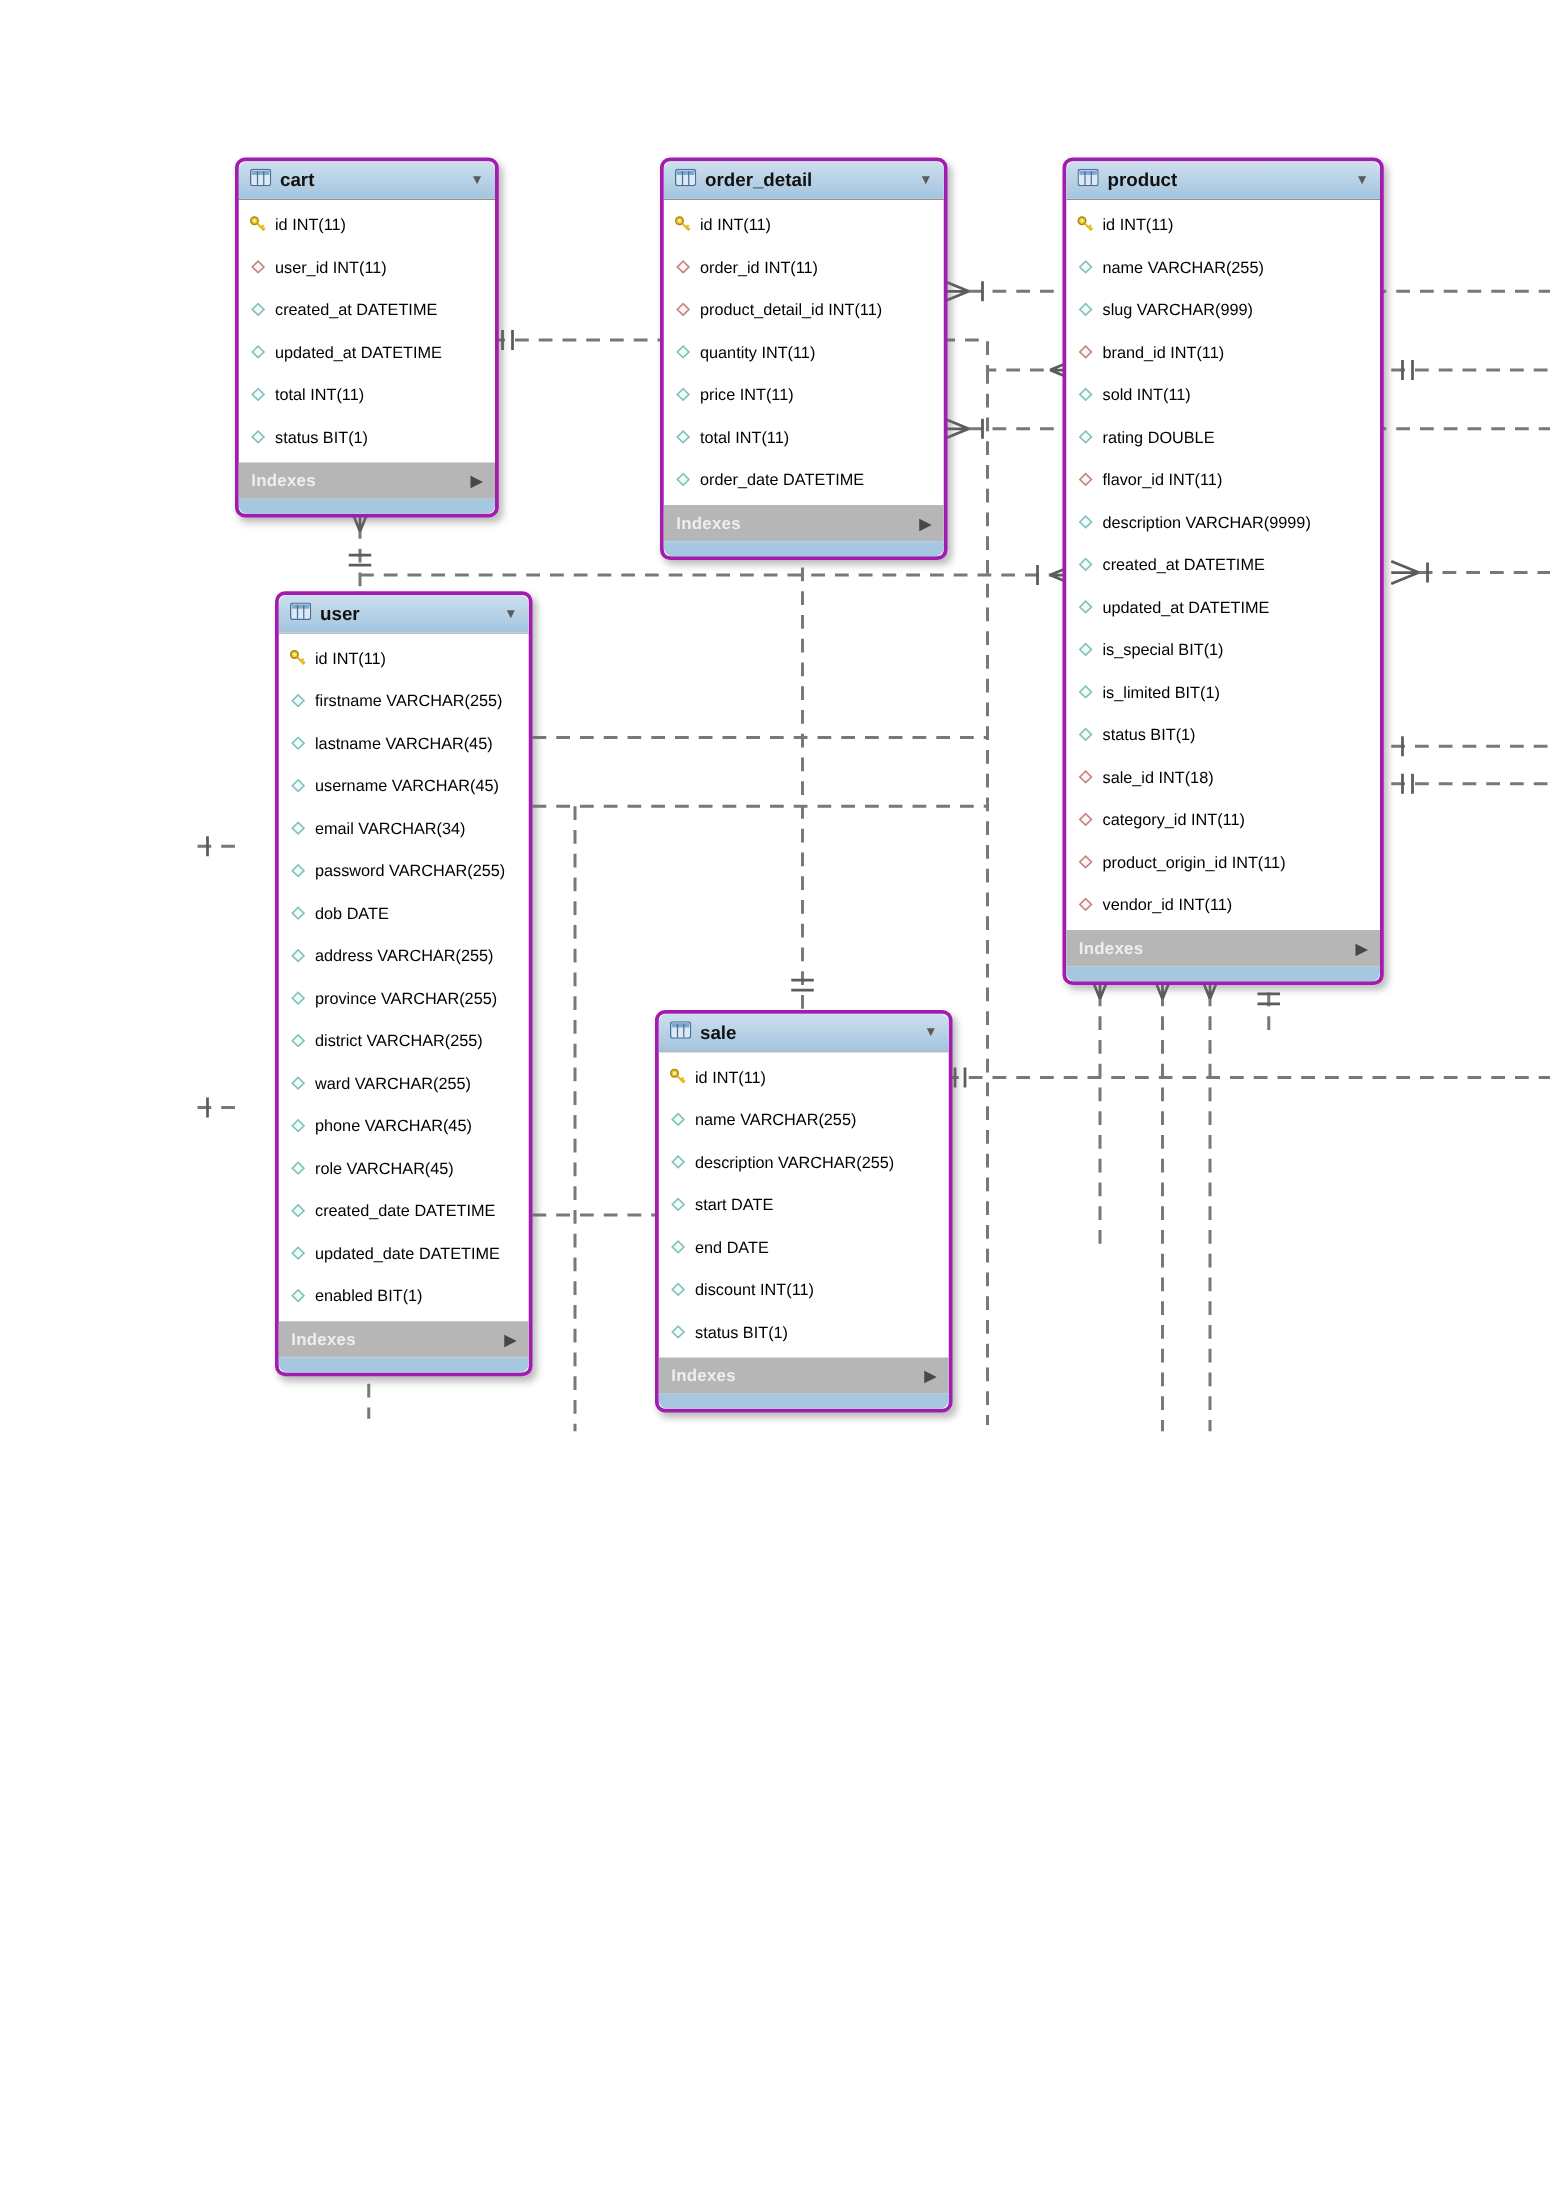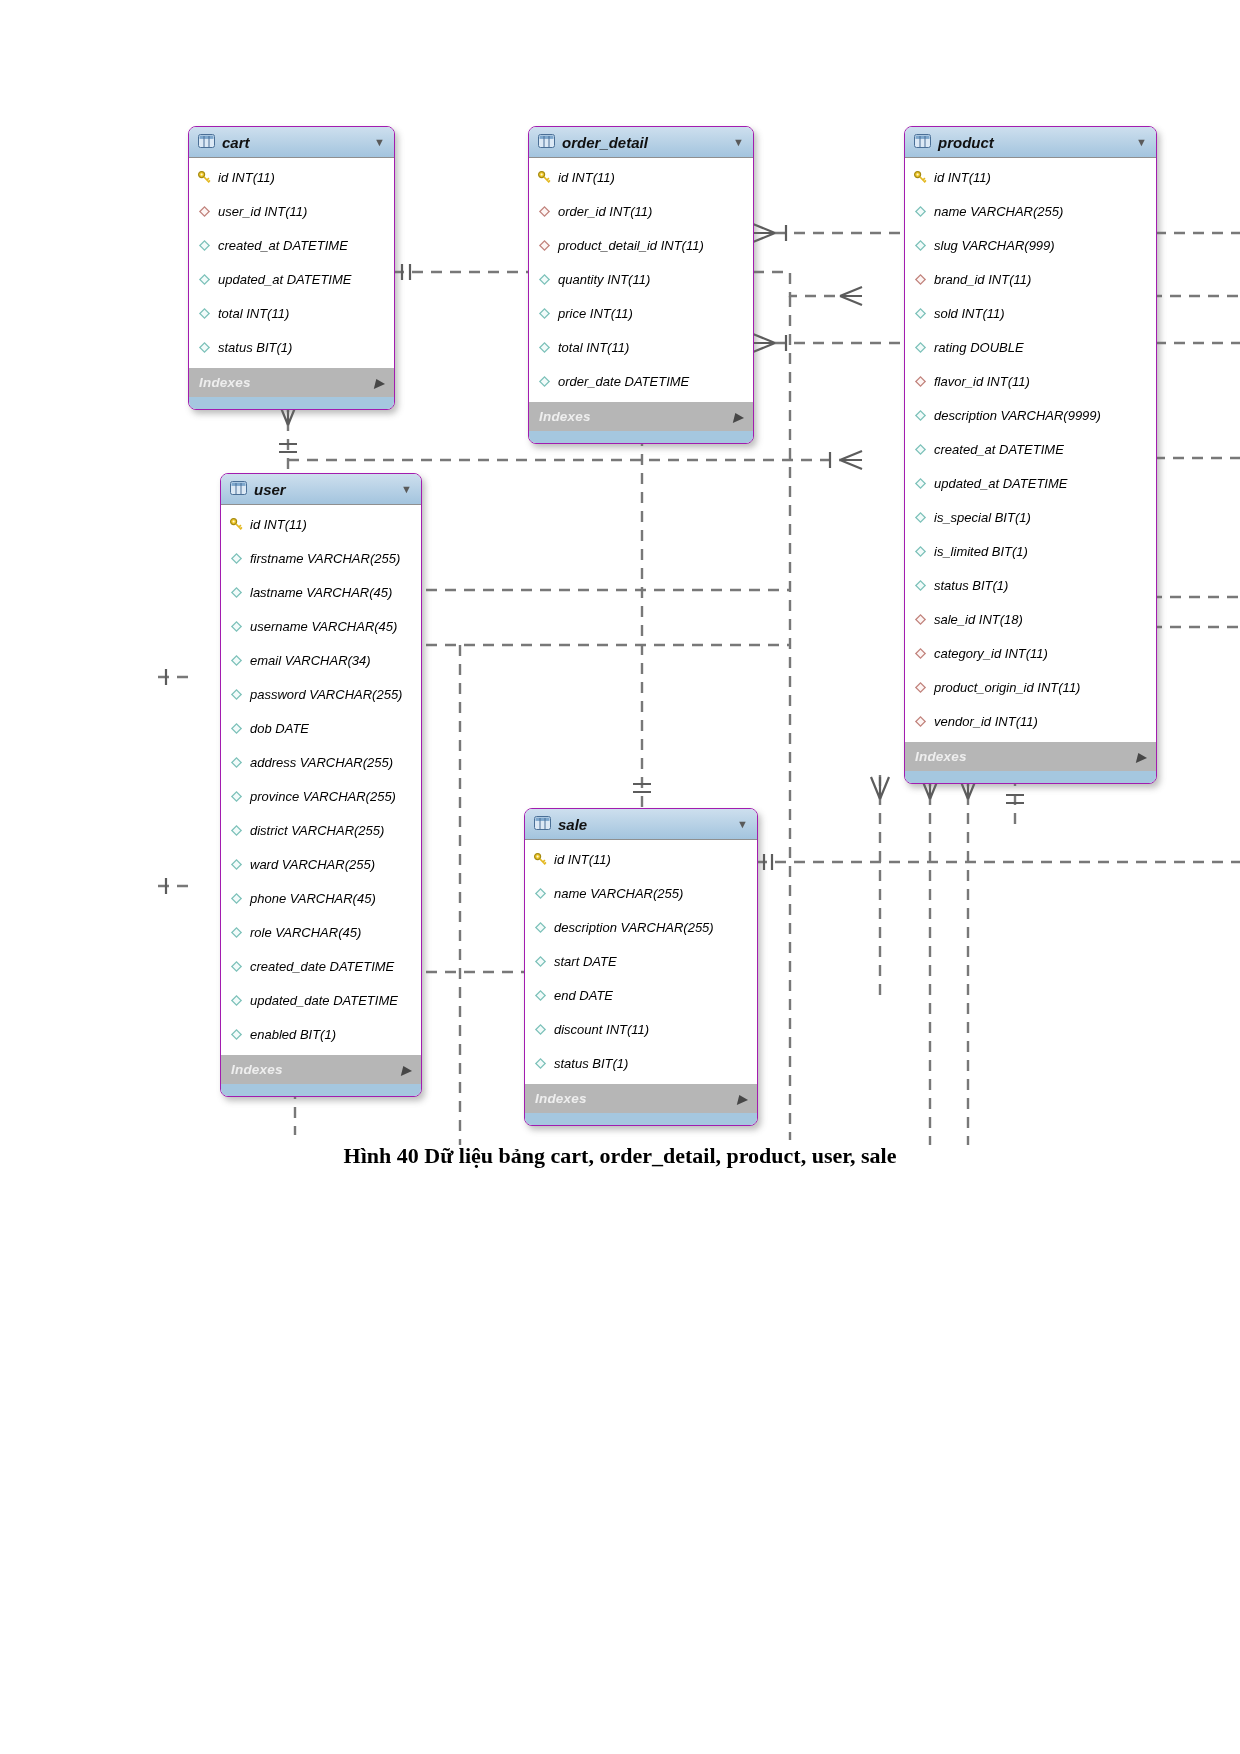--- a/index.html
+++ b/index.html
@@ -1,19 +1,19 @@
 <!DOCTYPE html>
 <html><head>
 <meta charset="utf-8">
 <style>
   html,body{margin:0;padding:0;background:#ffffff;}
   #page{position:relative;width:1240px;height:1754px;background:#ffffff;overflow:hidden;}
   #connector-layer{position:absolute;left:0;top:0;z-index:1;}
-  .tbl{position:absolute;z-index:2;background:#ffffff;border:1px solid #a21caf;border-radius:8px;
-       box-shadow:3px 4px 6px rgba(110,110,110,.45);font-family:"Liberation Sans",sans-serif;font-style:italic;}
+  .tbl{position:absolute;z-index:2;background:#ffffff;border:3px solid #a21caf;border-radius:8px;
+       box-shadow:3px 4px 6px rgba(110,110,110,.45);font-family:"Liberation Sans",sans-serif;}
   .hdr{height:30px;display:flex;align-items:center;gap:7px;padding:0 9px;
        background:linear-gradient(#cddfee,#a3c4de);border-bottom:1px solid #8f8f8f;
        border-radius:7px 7px 0 0;font-weight:bold;font-size:15px;color:#111;}
   .hdr-arrow{margin-left:auto;color:#5a5a5a;font-size:11px;line-height:1;}
   .rows{padding:2px 0 4px 0;}
   .row{height:34px;display:flex;align-items:center;gap:6px;padding:0 7px;
        font-size:13px;color:#000000;white-space:nowrap;}
   .row .icon{width:16px;display:flex;justify-content:center;flex:none;}
   .idx{height:29px;background:#b6b6b6;display:flex;align-items:center;padding:0 10px;
        color:#eeeeee;font-weight:bold;font-size:13.5px;letter-spacing:.2px;}
@@ -266,21 +266,21 @@
             </span>
             <span>order_date DATETIME</span>
           </div>
         </div>
         <div class="idx">
           <span>Indexes</span>
           <span class="idx-arrow">▶</span>
         </div>
         <div class="strip"></div>
       </div>
-      <div class="tbl" style="left: 904px; top: 126px; width: 251px;">
+      <div class="tbl" style="left: 850px; top: 126px; width: 251px;">
         <div class="hdr">
           <span><svg width="17" height="14" viewBox="0 0 17 14">
               <rect x="0.5" y="0.5" width="16" height="13" rx="2" fill="#dce9f5" stroke="#4a6f96"></rect>
               <rect x="1.5" y="1.5" width="14" height="3.4" fill="#7da7cd"></rect>
               <path d="M6 2 V13 M11 2 V13" stroke="#4a6f96" stroke-width="1"></path>
             </svg></span>
           <span>product</span>
           <span class="hdr-arrow">▼</span>
         </div>
         <div class="rows">
@@ -647,14 +647,13 @@
             <span>status BIT(1)</span>
           </div>
         </div>
         <div class="idx">
           <span>Indexes</span>
           <span class="idx-arrow">▶</span>
         </div>
         <div class="strip"></div>
       </div>
     </div>
-  <div class="caption">Hình 40 Dữ liệu bảng cart, order_detail, product, user, sale</div>
 </div>
 
 </body></html>

